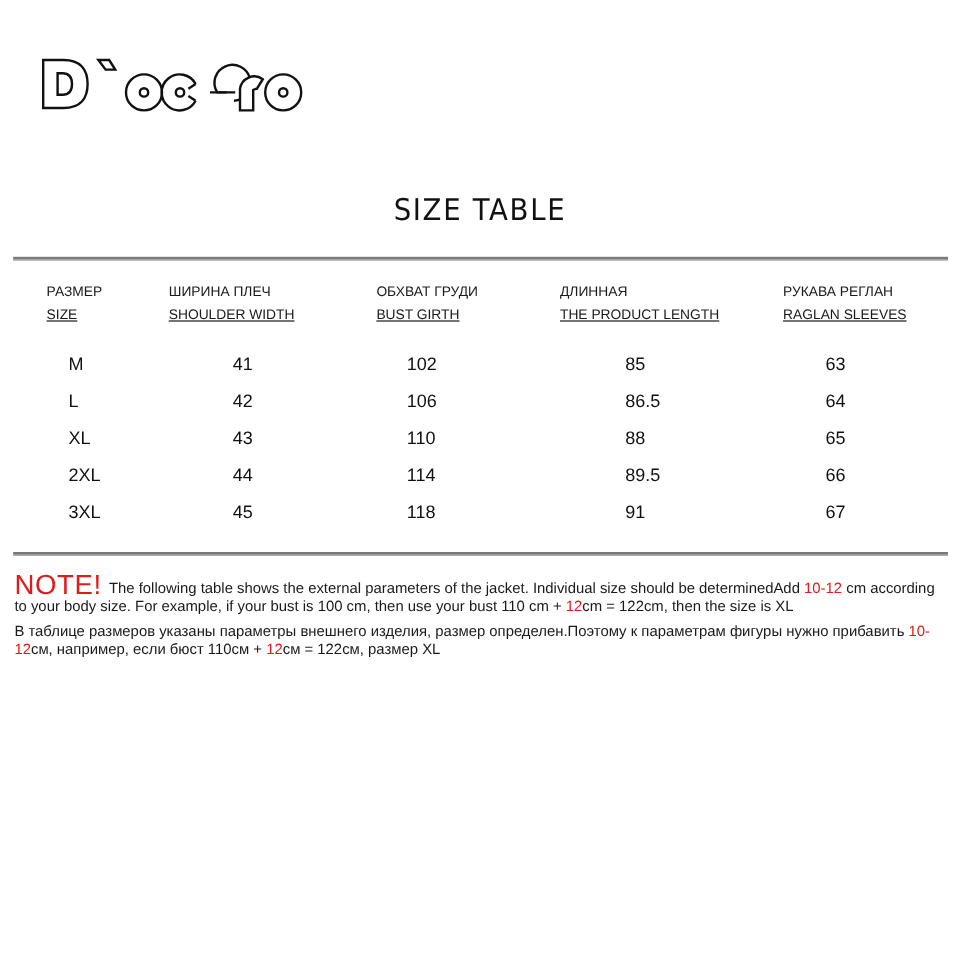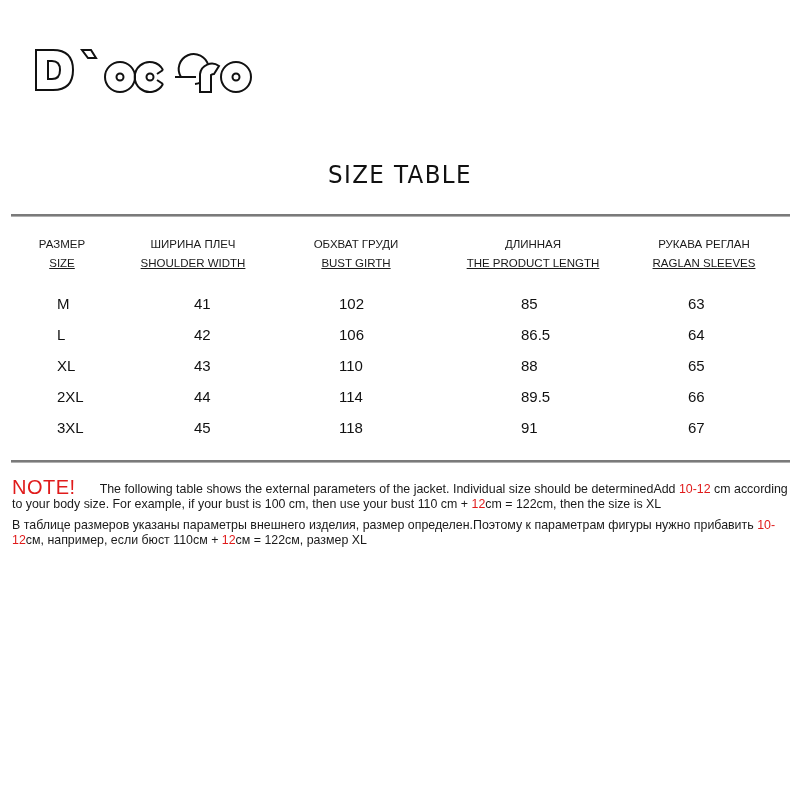--- a/index.html
+++ b/index.html
@@ -48,21 +48,20 @@
 
     .size-table {
       position: absolute;
       left: 0;
       top: 235px;
       width: 800px;
     }
     .hdr {
       position: absolute;
       top: 0;
-      text-align: center;
       font-size: 11.5px;
       line-height: 19px;
       color: #1a1a1a;
       white-space: nowrap;
       transform: translateX(-50%);
     }
     .hdr .ru { display: block; }
     .hdr .en { display: block; text-decoration: underline; }
     .row {
       position: absolute;
@@ -84,24 +83,24 @@
       width: 780px;
       font-size: 12.4px;
       line-height: 15px;
       color: #1a1a1a;
     }
     .notes p {
       margin: 0 0 6px 0;
     }
     .notes .note-label {
       color: #e01b1b;
-      font-size: 20px;
+      font-size: 23px;
       font-weight: normal;
       letter-spacing: 0.5px;
-      margin-right: 24px;
+      margin-right: 6px;
       vertical-align: -1px;
     }
     .red { color: #e01b1b; }
   </style>
 </head>
 <body>
 
 <div class="logo">
   <svg width="220" height="50" viewBox="0 0 220 50">
 

